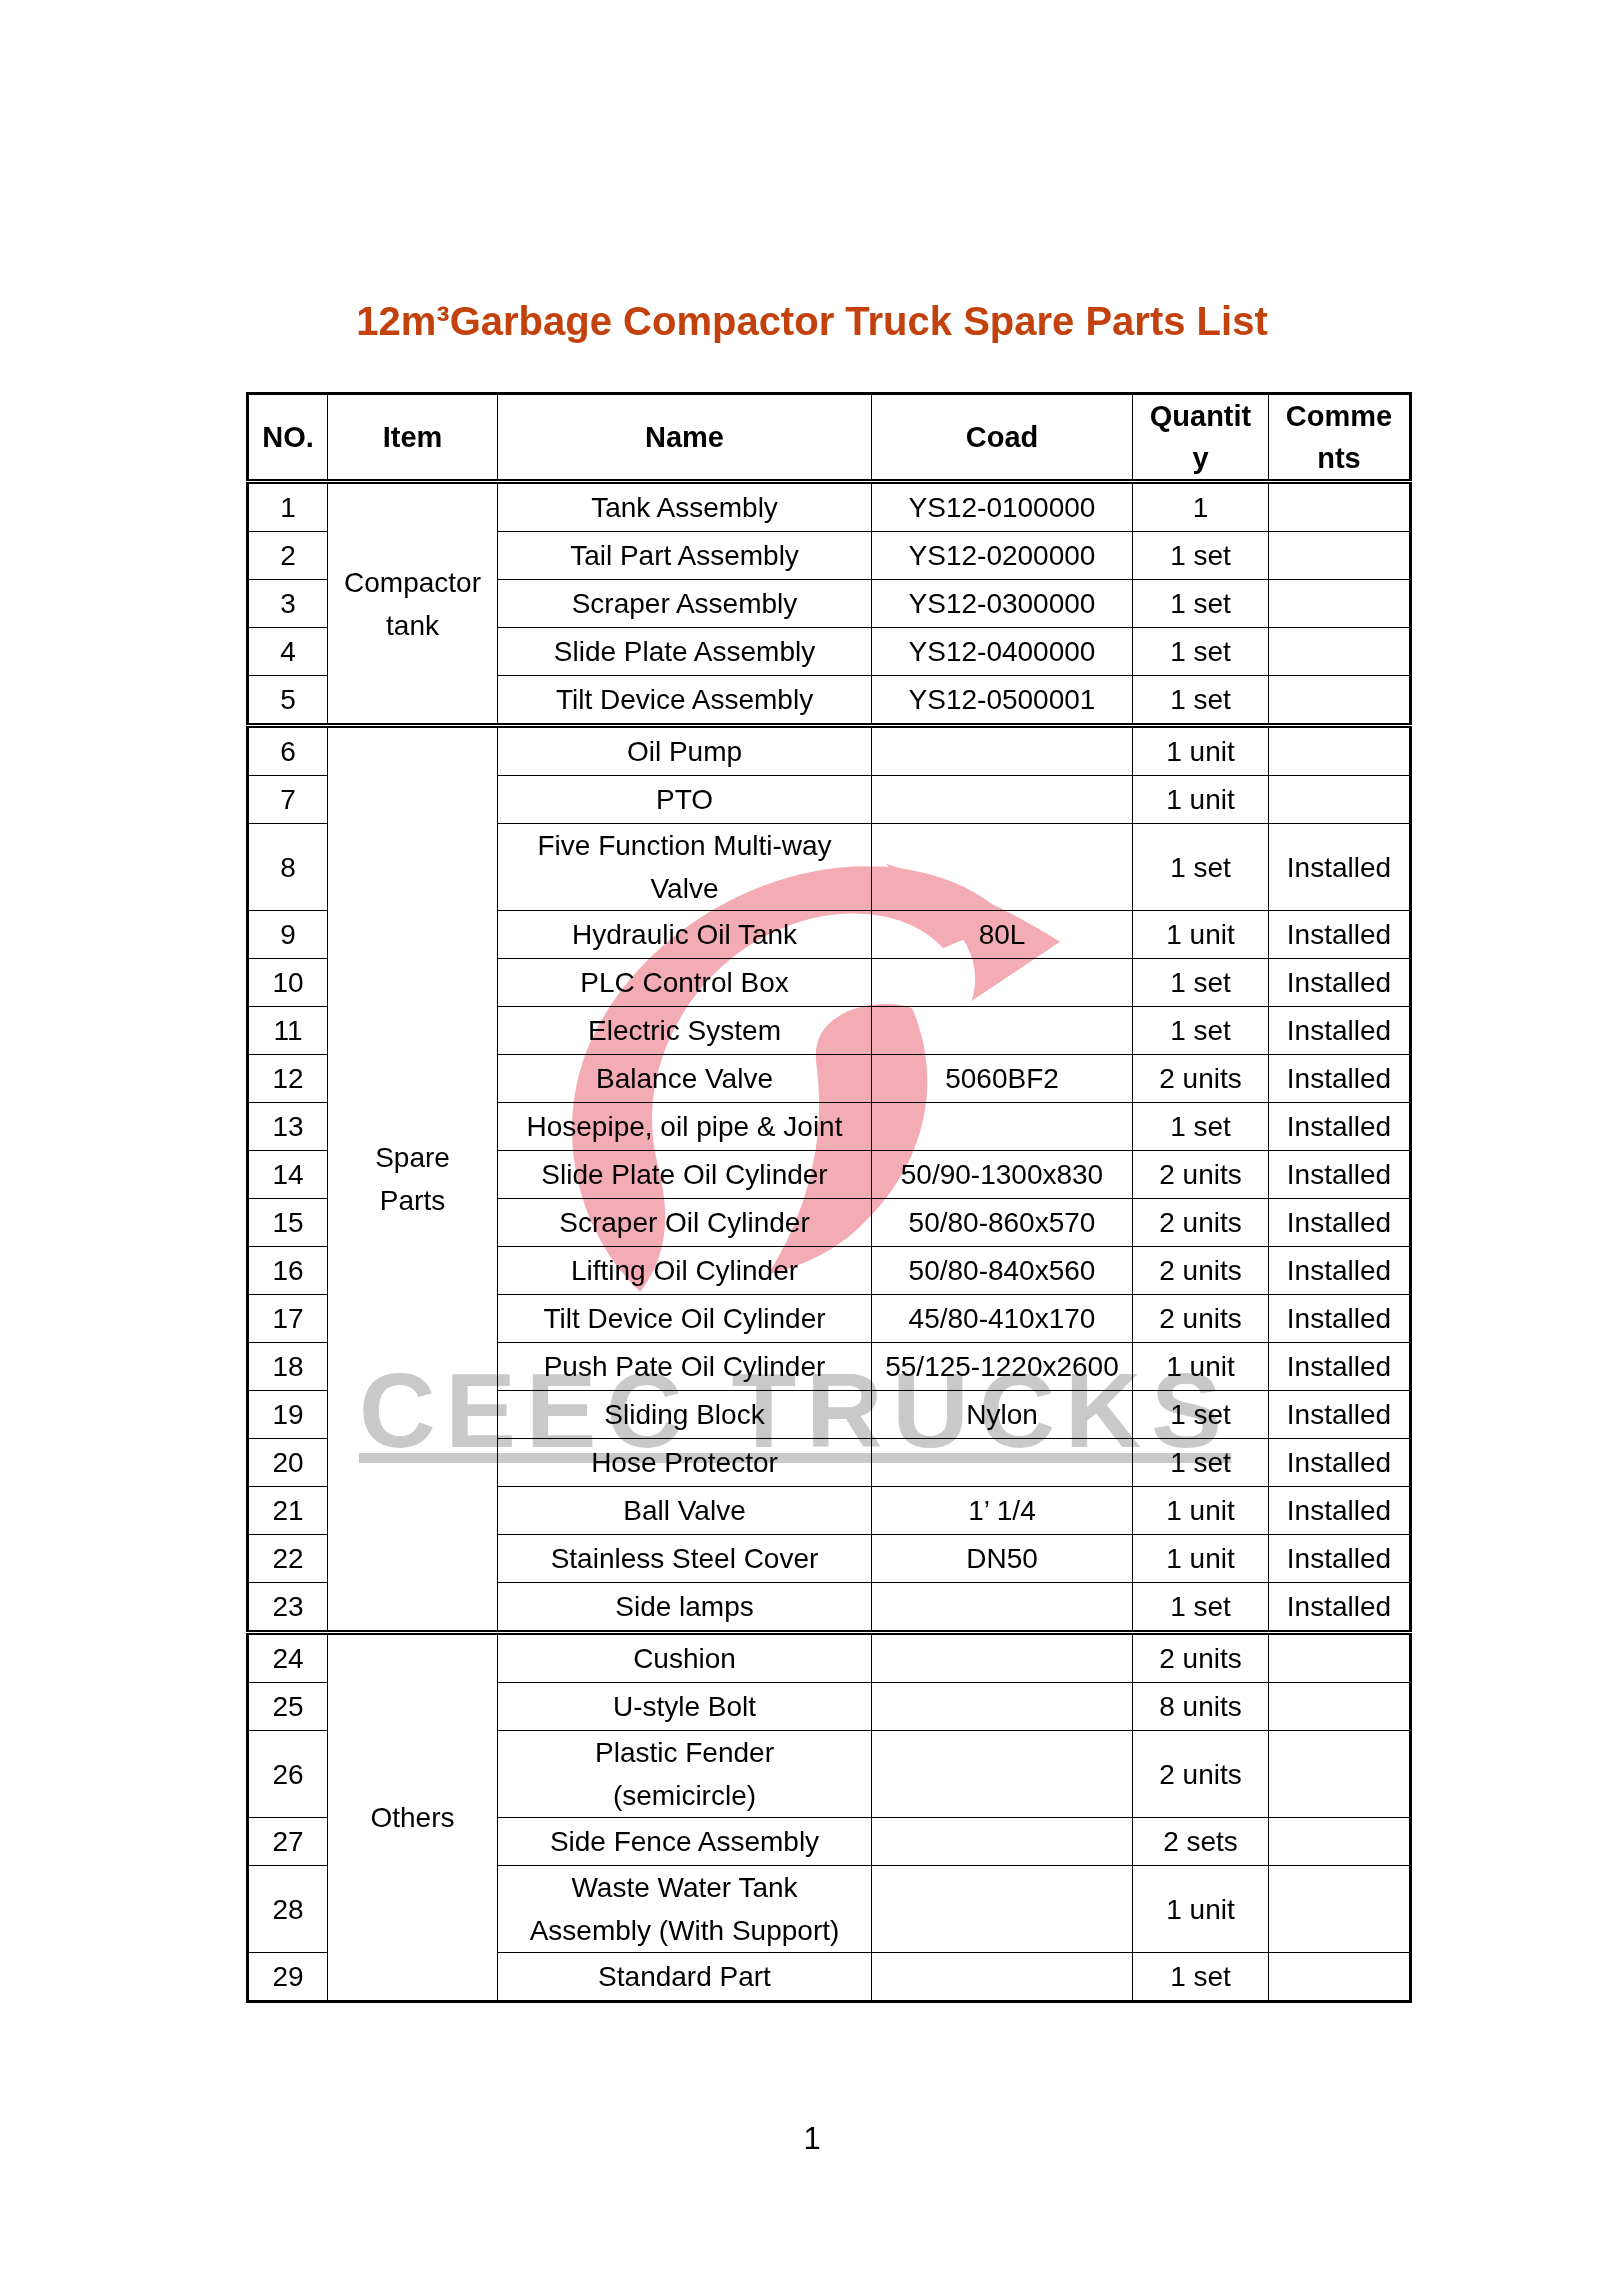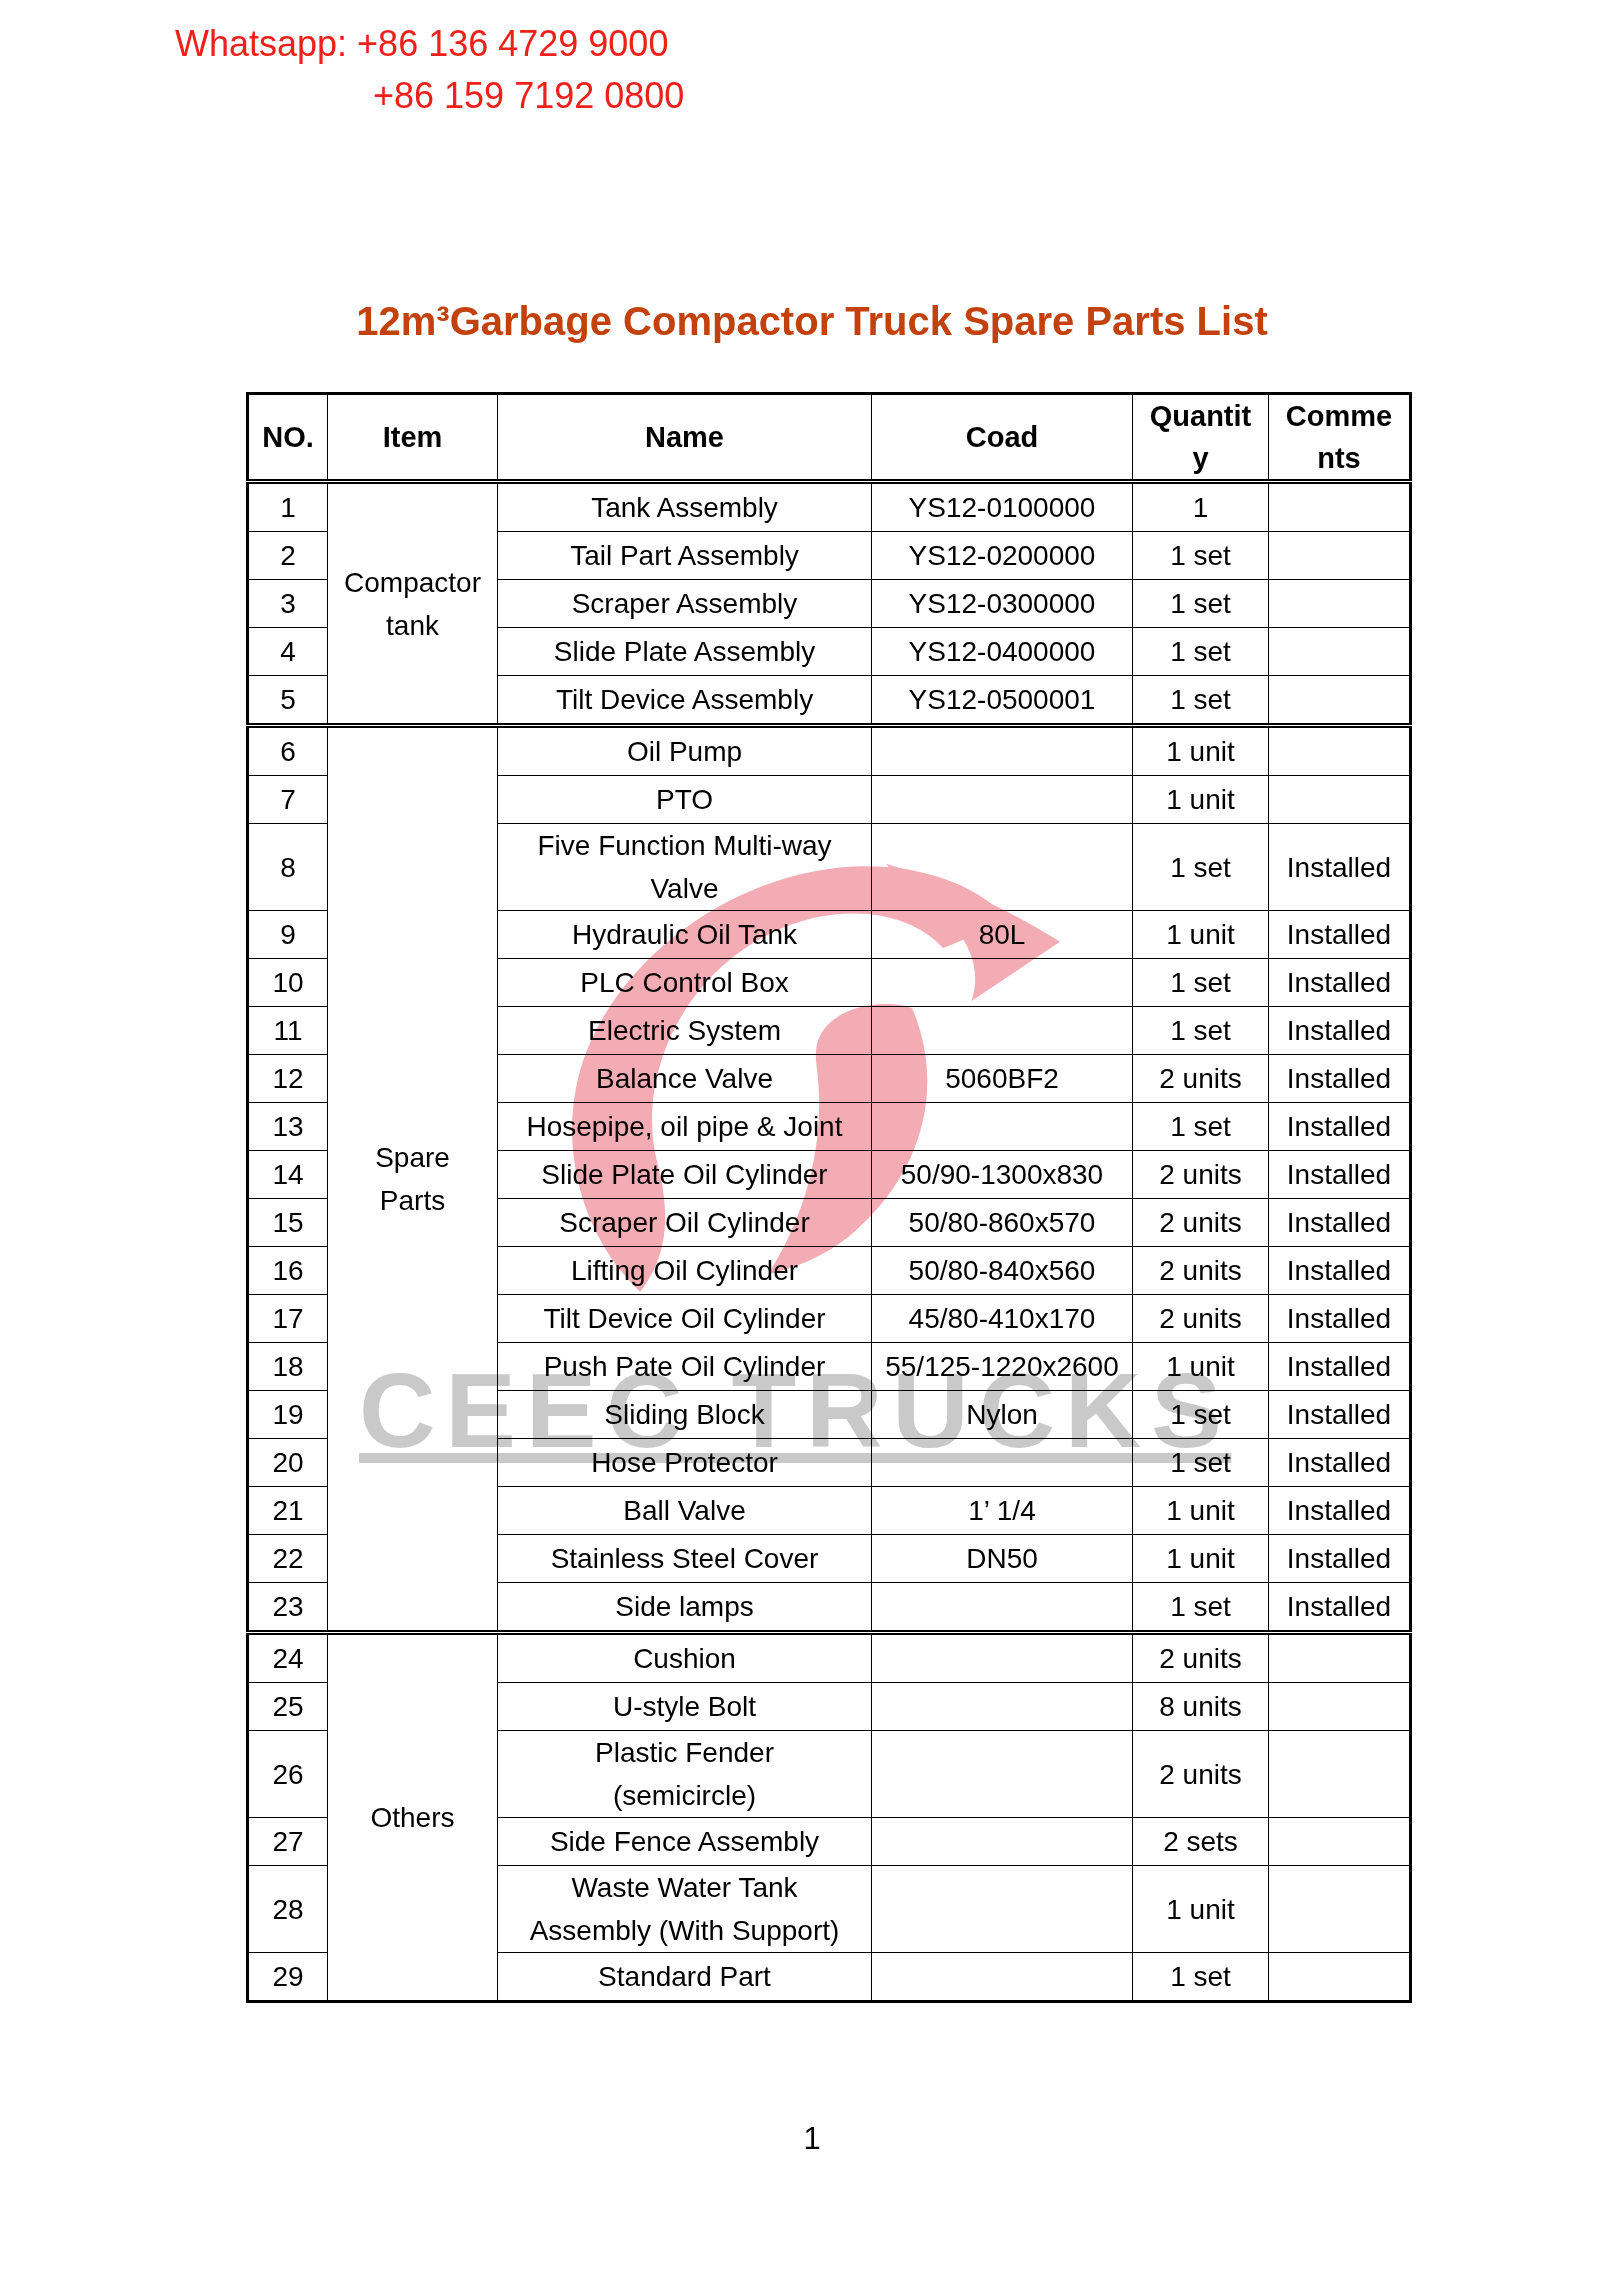--- a/index.html
+++ b/index.html
@@ -77,24 +77,20 @@
   .page-number {
     position: absolute; left: 0; top: 2121px; width: 100%;
     text-align: center; font-size: 31px; color: #000;
   }
 </style>
 </head>
 <body>
 
 <div class="page">
 
-  <div class="contact-left">
-    <div>Whatsapp: +86 136 4729 9000</div>
-    <div class="line2">+86 159 7192 0800</div>
-  </div>
 
 
   <div class="doc-title">12m³Garbage Compactor Truck Spare Parts List</div>
 
   <svg class="wm-logo" viewBox="0 0 612 545" xmlns="http://www.w3.org/2000/svg" aria-hidden="true">
     <g fill="#f3acb4">
 
       <path d="M 95 545 C 15 470 -20 330 45 215 C 110 95 260 10 400 22 C 468 28 523 55 548 88
                L 468 122 C 428 76 338 62 253 105 C 148 158 88 280 117 390 C 132 448 130 500 95 545 Z"></path>
 

